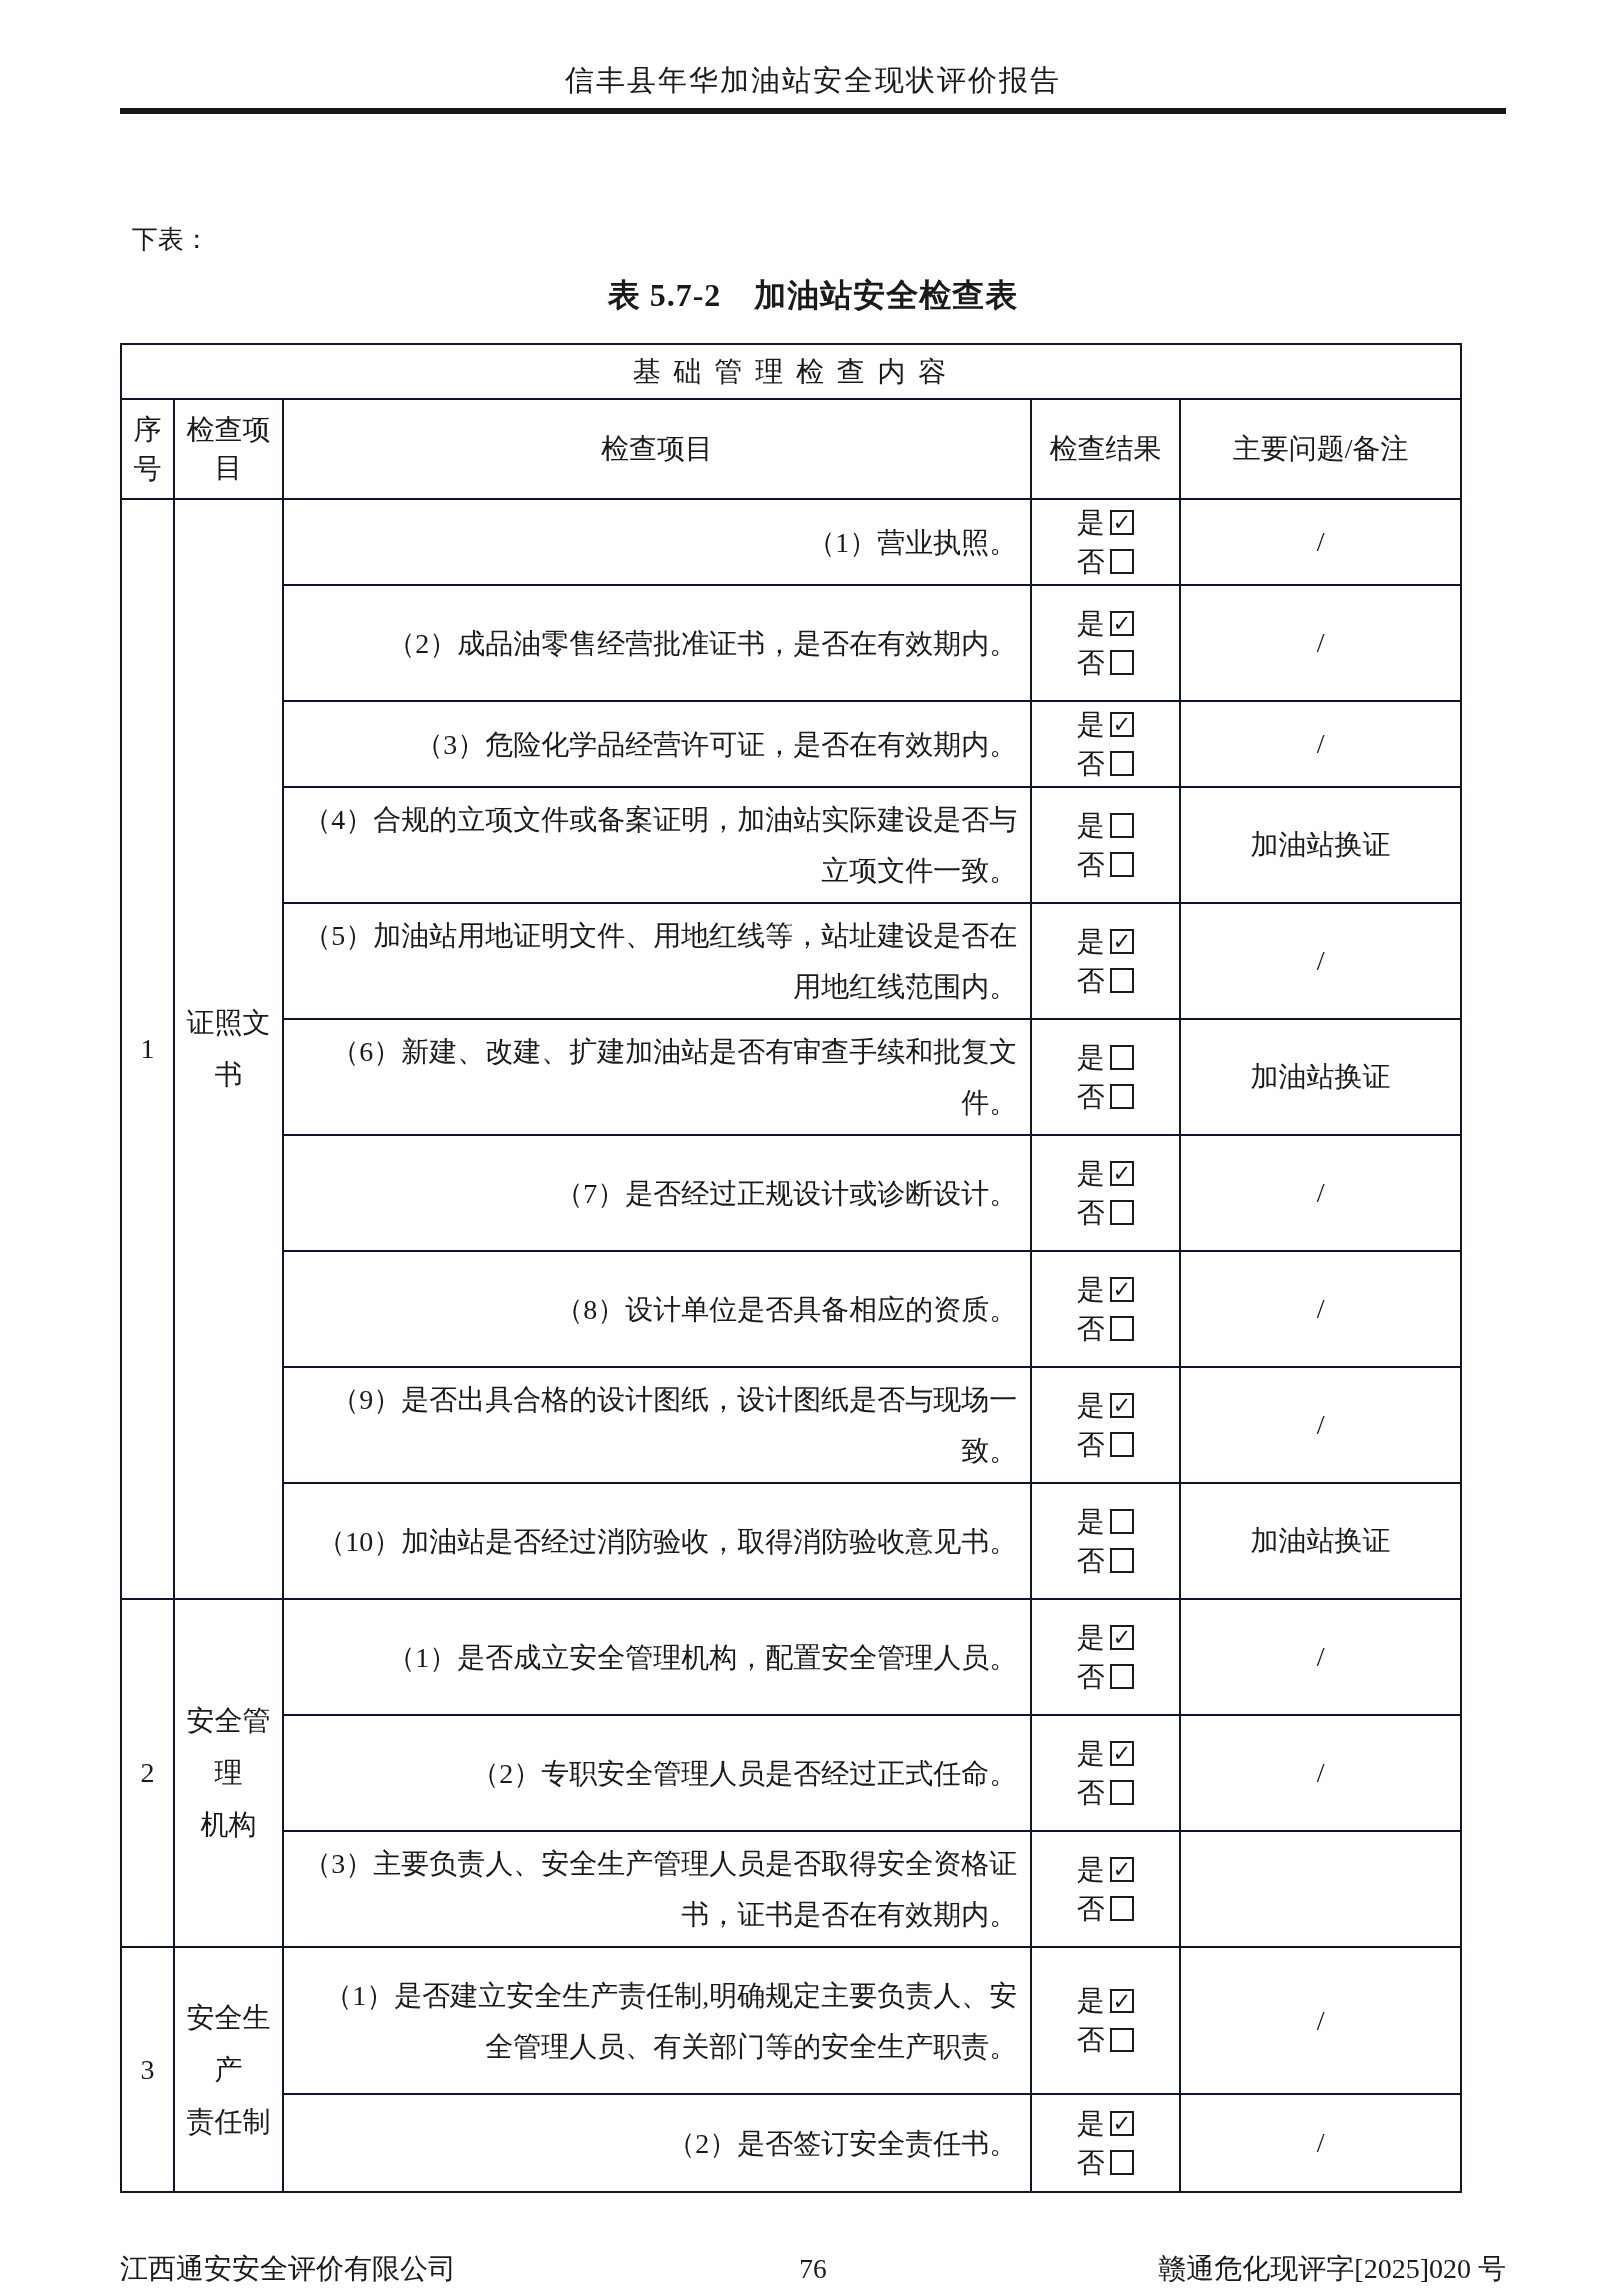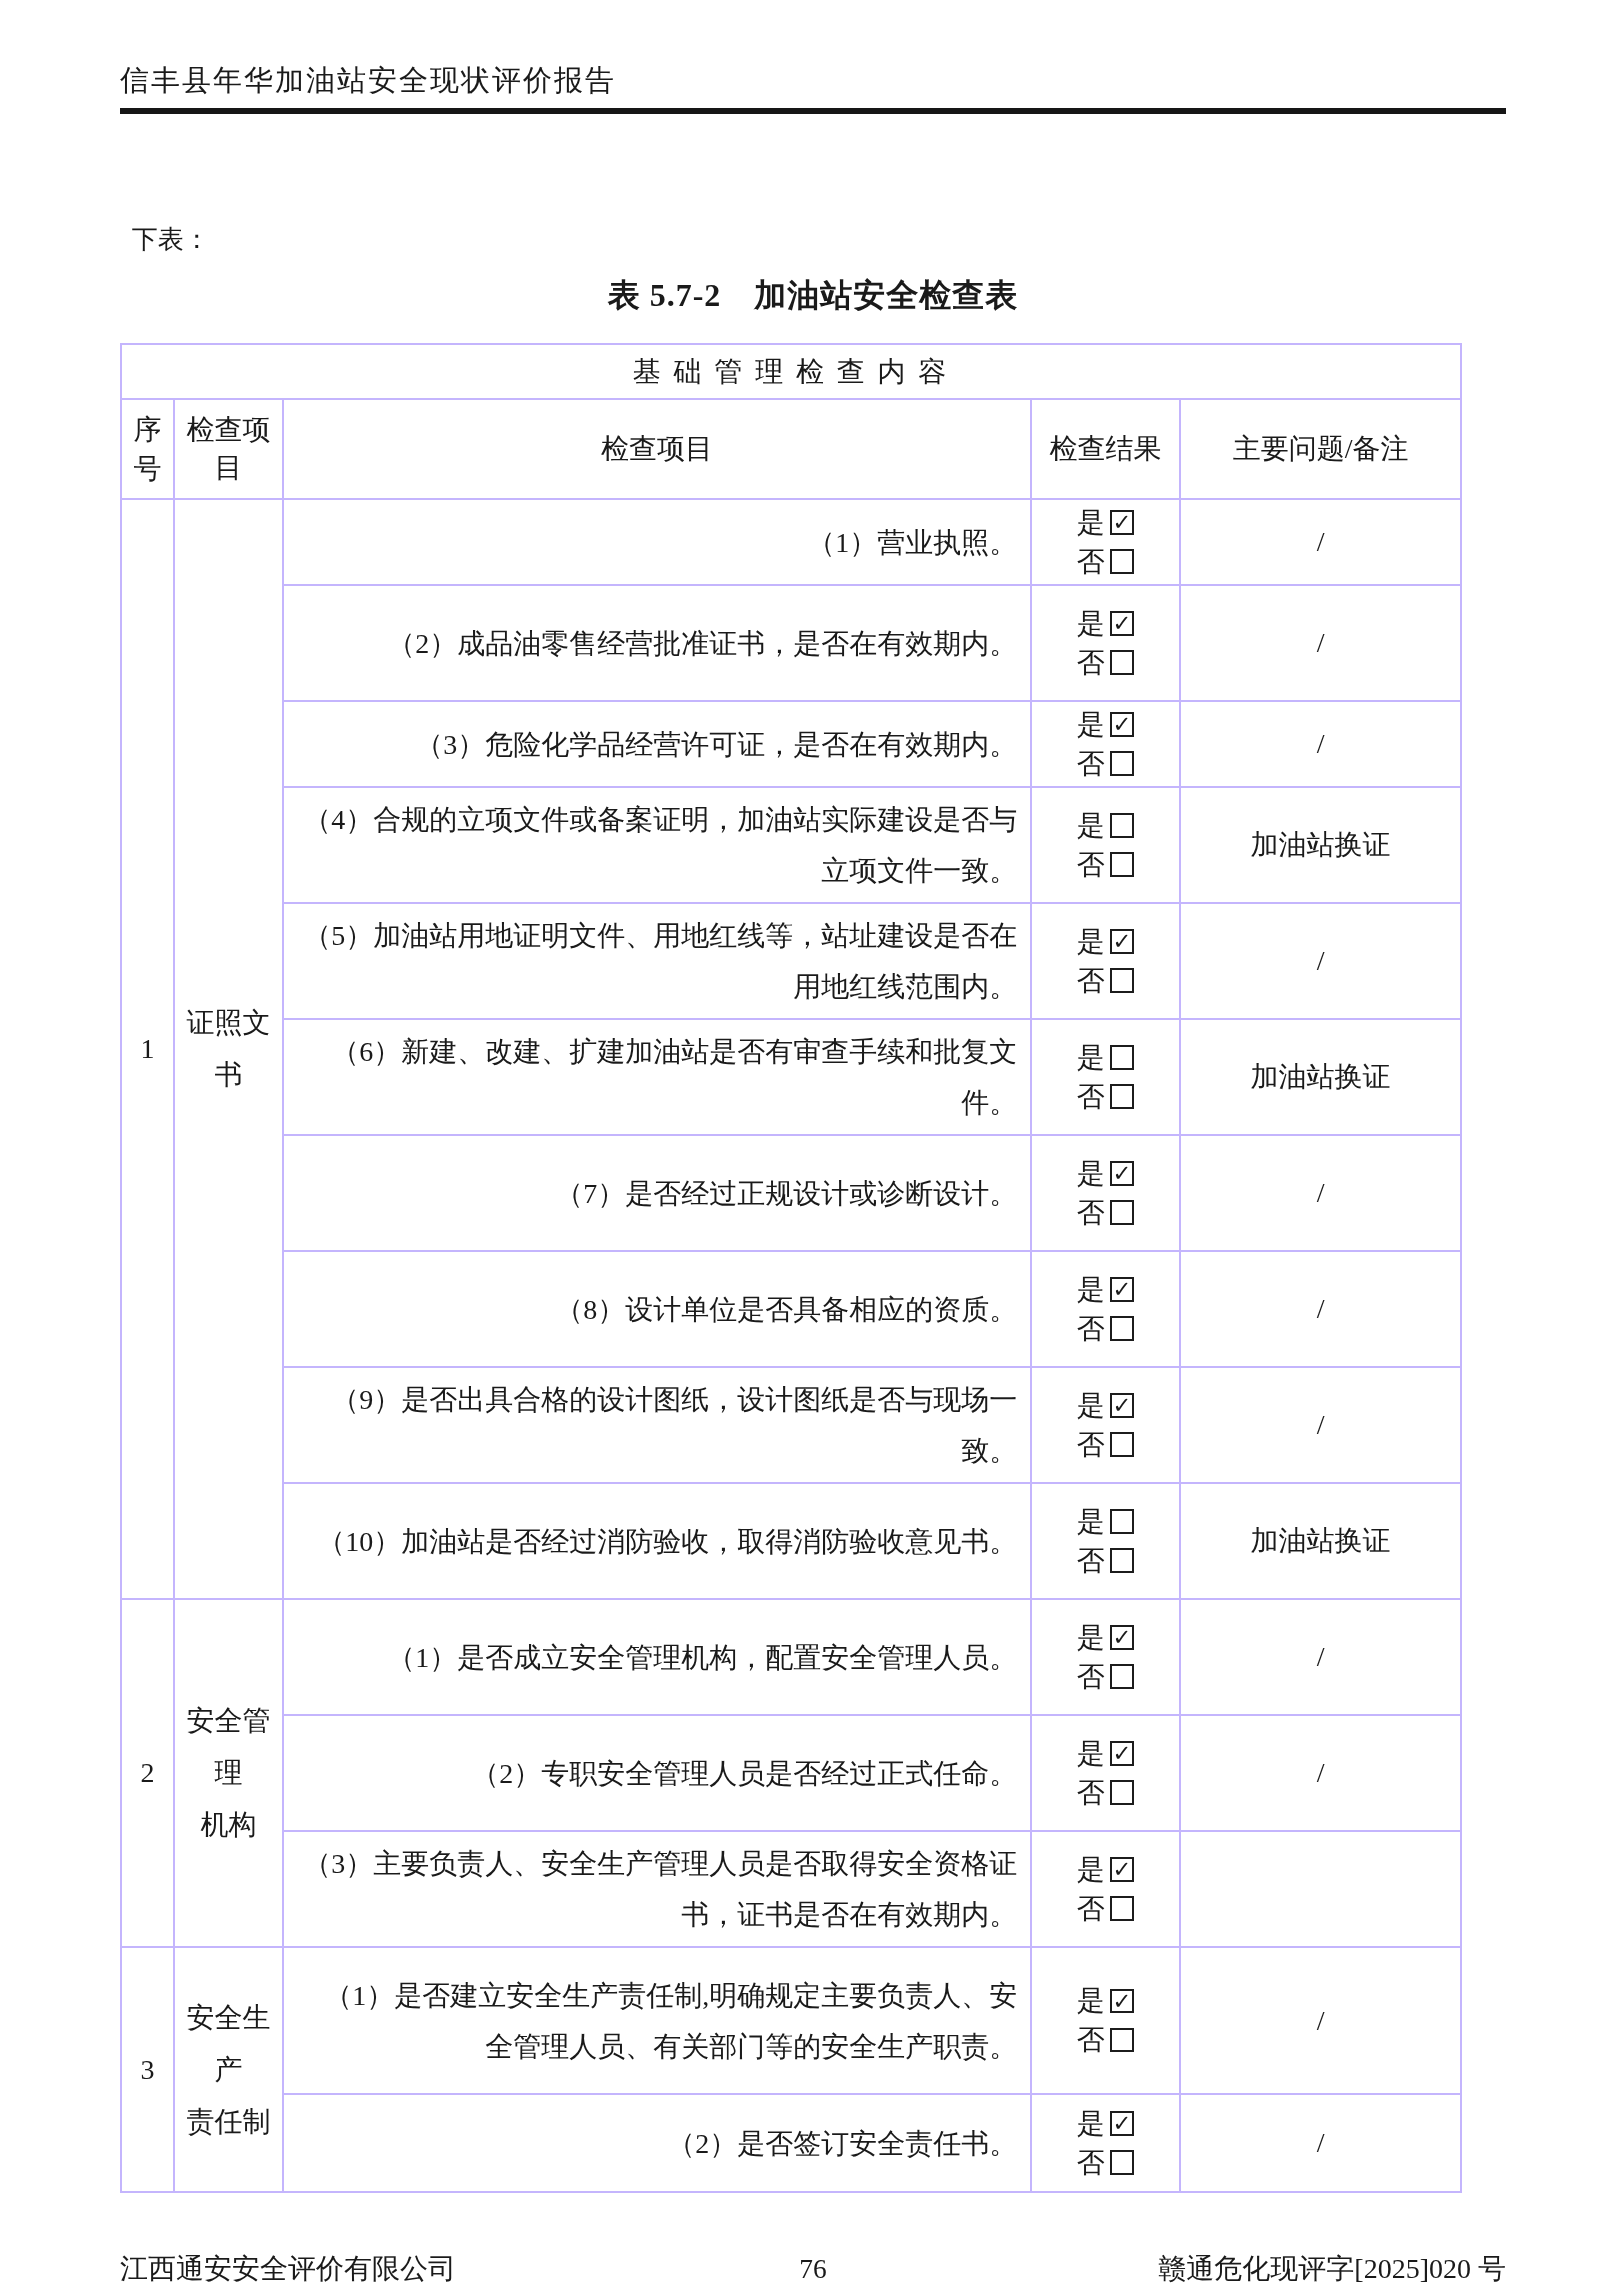--- a/index.html
+++ b/index.html
@@ -15,20 +15,21 @@
   .page {
     position: relative;
     width: 1621px;
     height: 2293px;
   }
   .content {
     margin: 0 115px 0 120px; 
   }
   .running-header {
     padding-top: 61px;
+    text-align: center;
     font-size: 29px;
     line-height: 39px;
     letter-spacing: 2px;
   }
   .header-rule {
     margin-top: 7.8px;
     height: 5.9px;
     background: #161616;
   }
   .lead-text {
@@ -46,21 +47,21 @@
     font-family: Liberation Serif, serif;
   }
   table.check-table {
     margin-top: 25.5px;
     border-collapse: collapse;
     table-layout: fixed;
     width: 1340px;
     font-size: 28px;
   }
   table.check-table td {
-    border: 2px solid #c4b5fd;
+    border: 2px solid #0f172a;
     vertical-align: middle;
   }
   .banner-cell {
     height: 51px;
     text-align: center;
     letter-spacing: 2.9px;
     font-size: 28px;
   }
   .head-row td {
     height: 96px;

